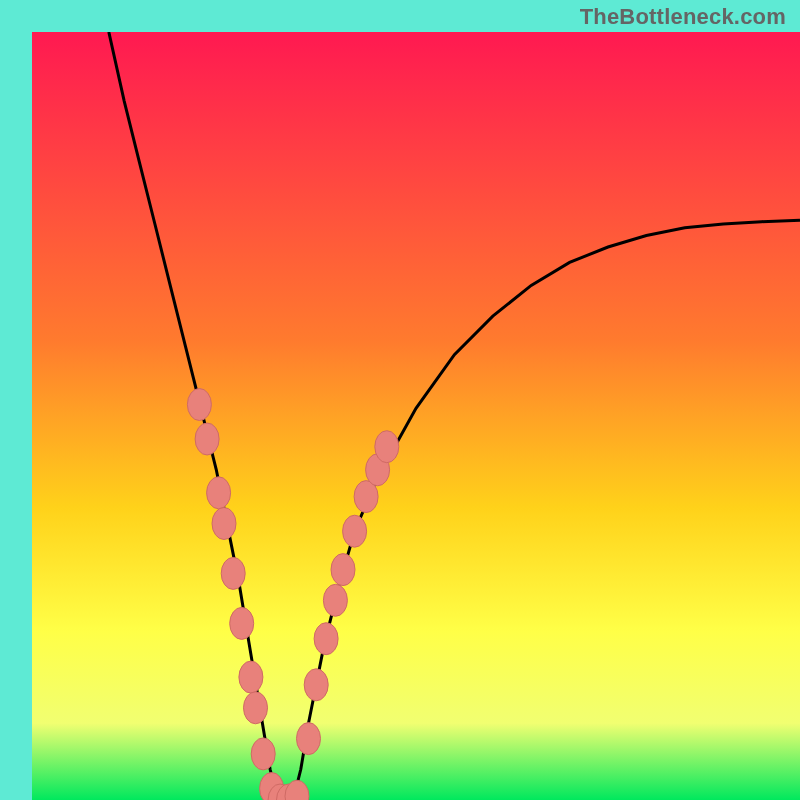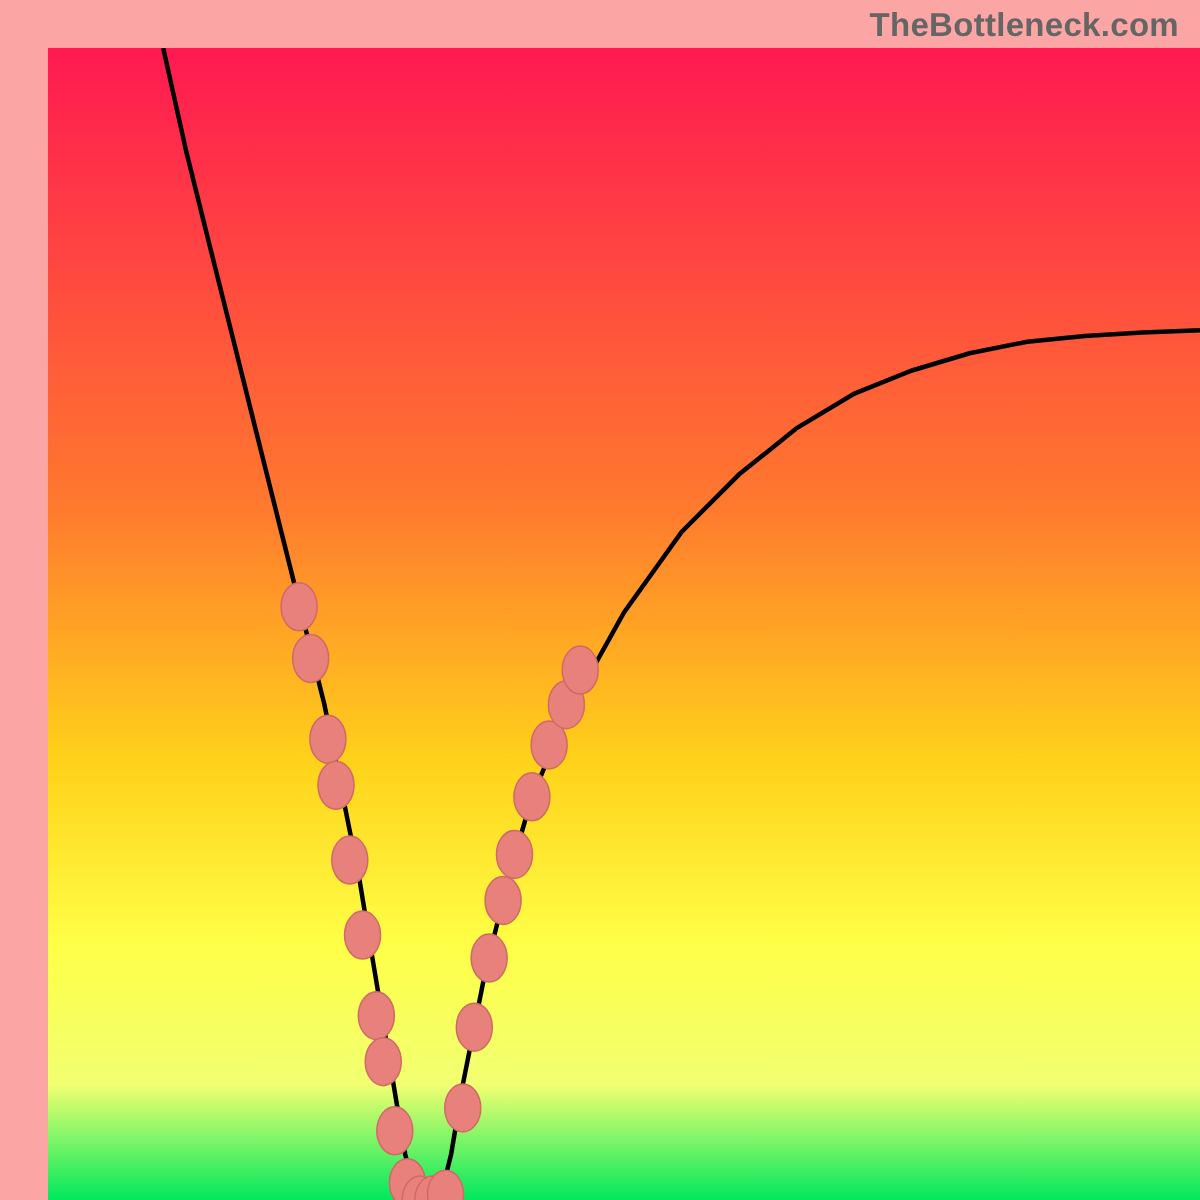--- a/index.html
+++ b/index.html
@@ -7,21 +7,21 @@
     padding: 0;
     width: 800px;
     height: 800px;
     background: #000;
     overflow: hidden;
   }
   .stage {
     position: relative;
     width: 800px;
     height: 800px;
-    background: #fca5a5;
+    background: #5eead4;
   }
   .watermark {
     position: absolute;
     top: 4px;
     right: 14px;
     font-family: Arial, Helvetica, sans-serif;
     font-size: 22px;
     font-weight: 600;
     color: #656565;
     letter-spacing: 0.2px;

